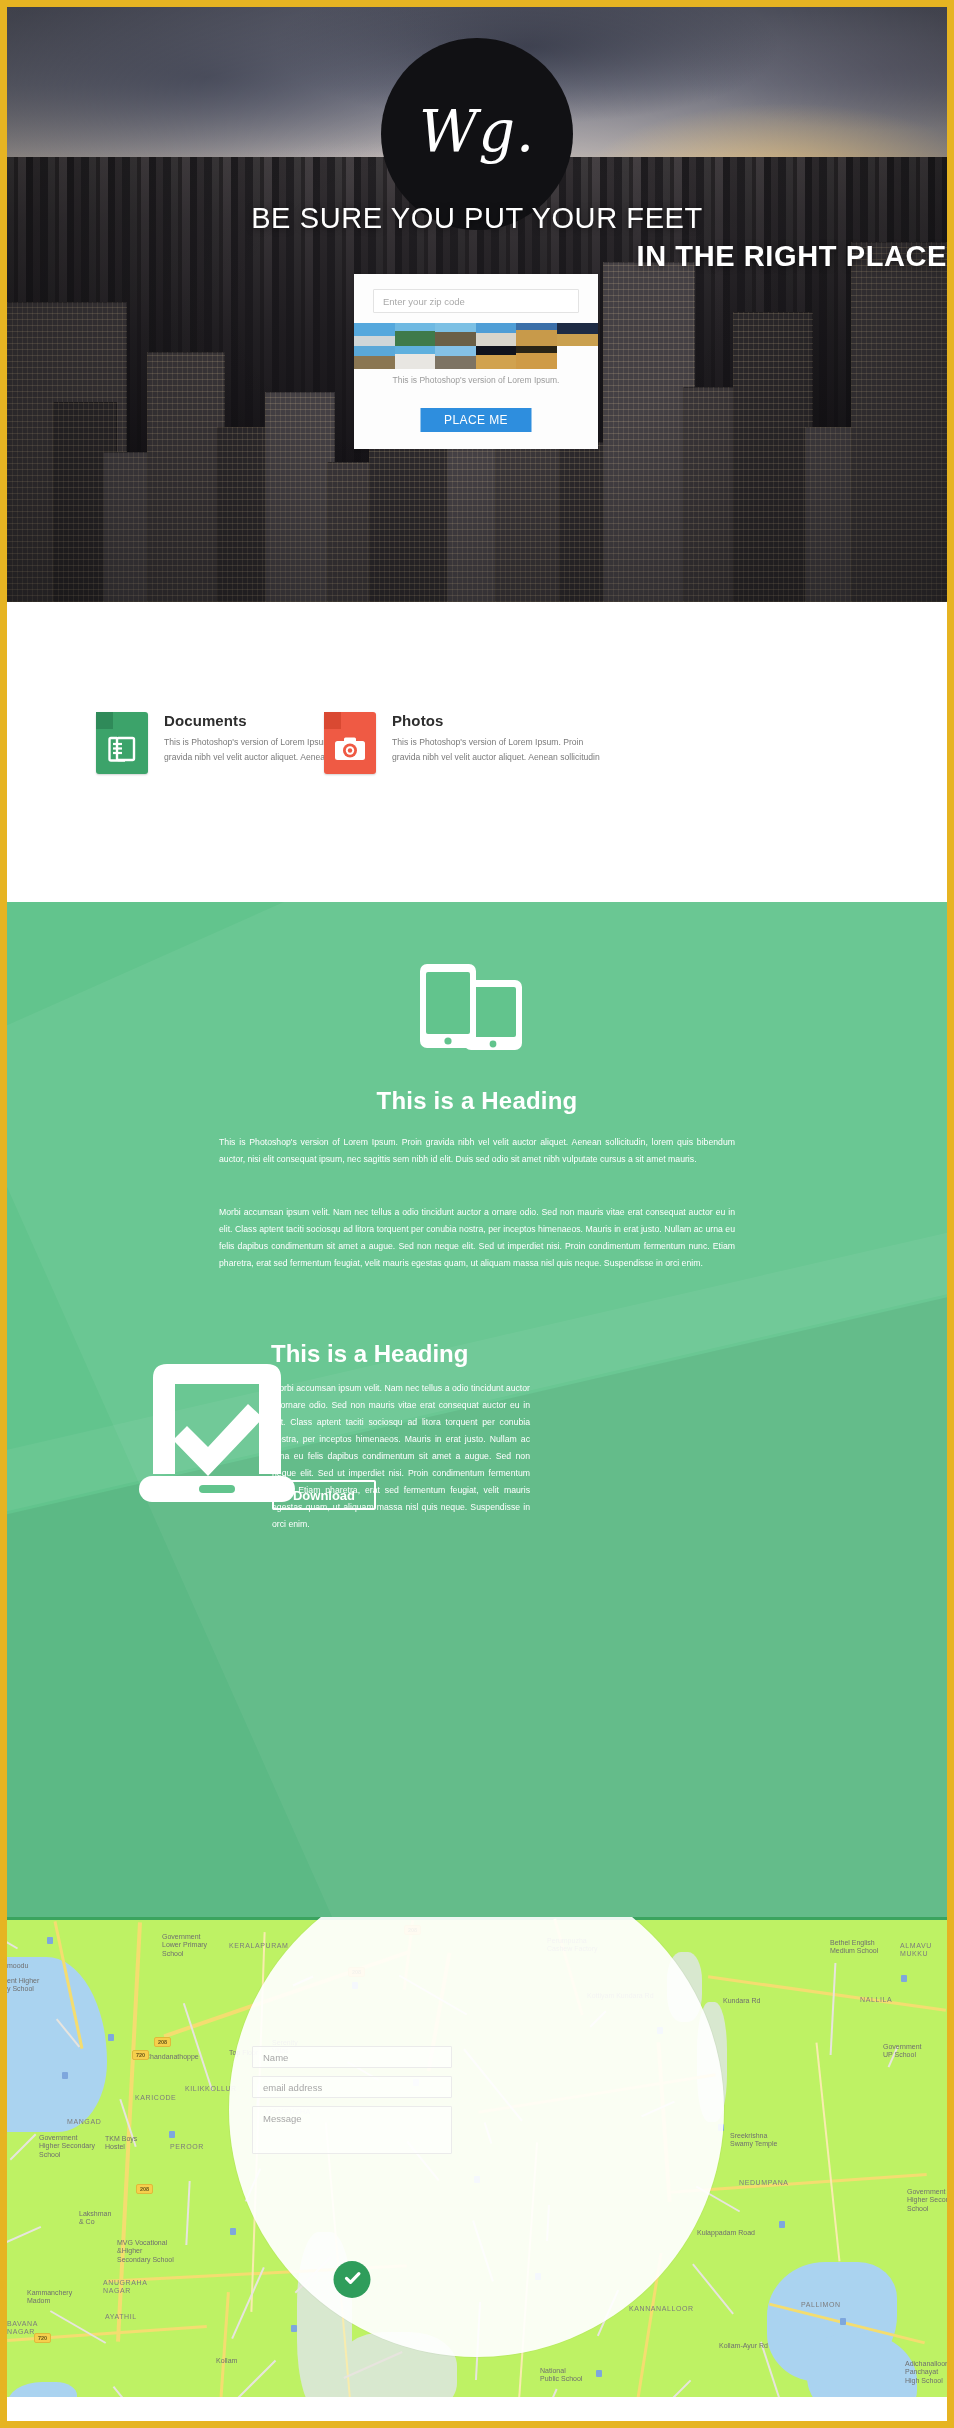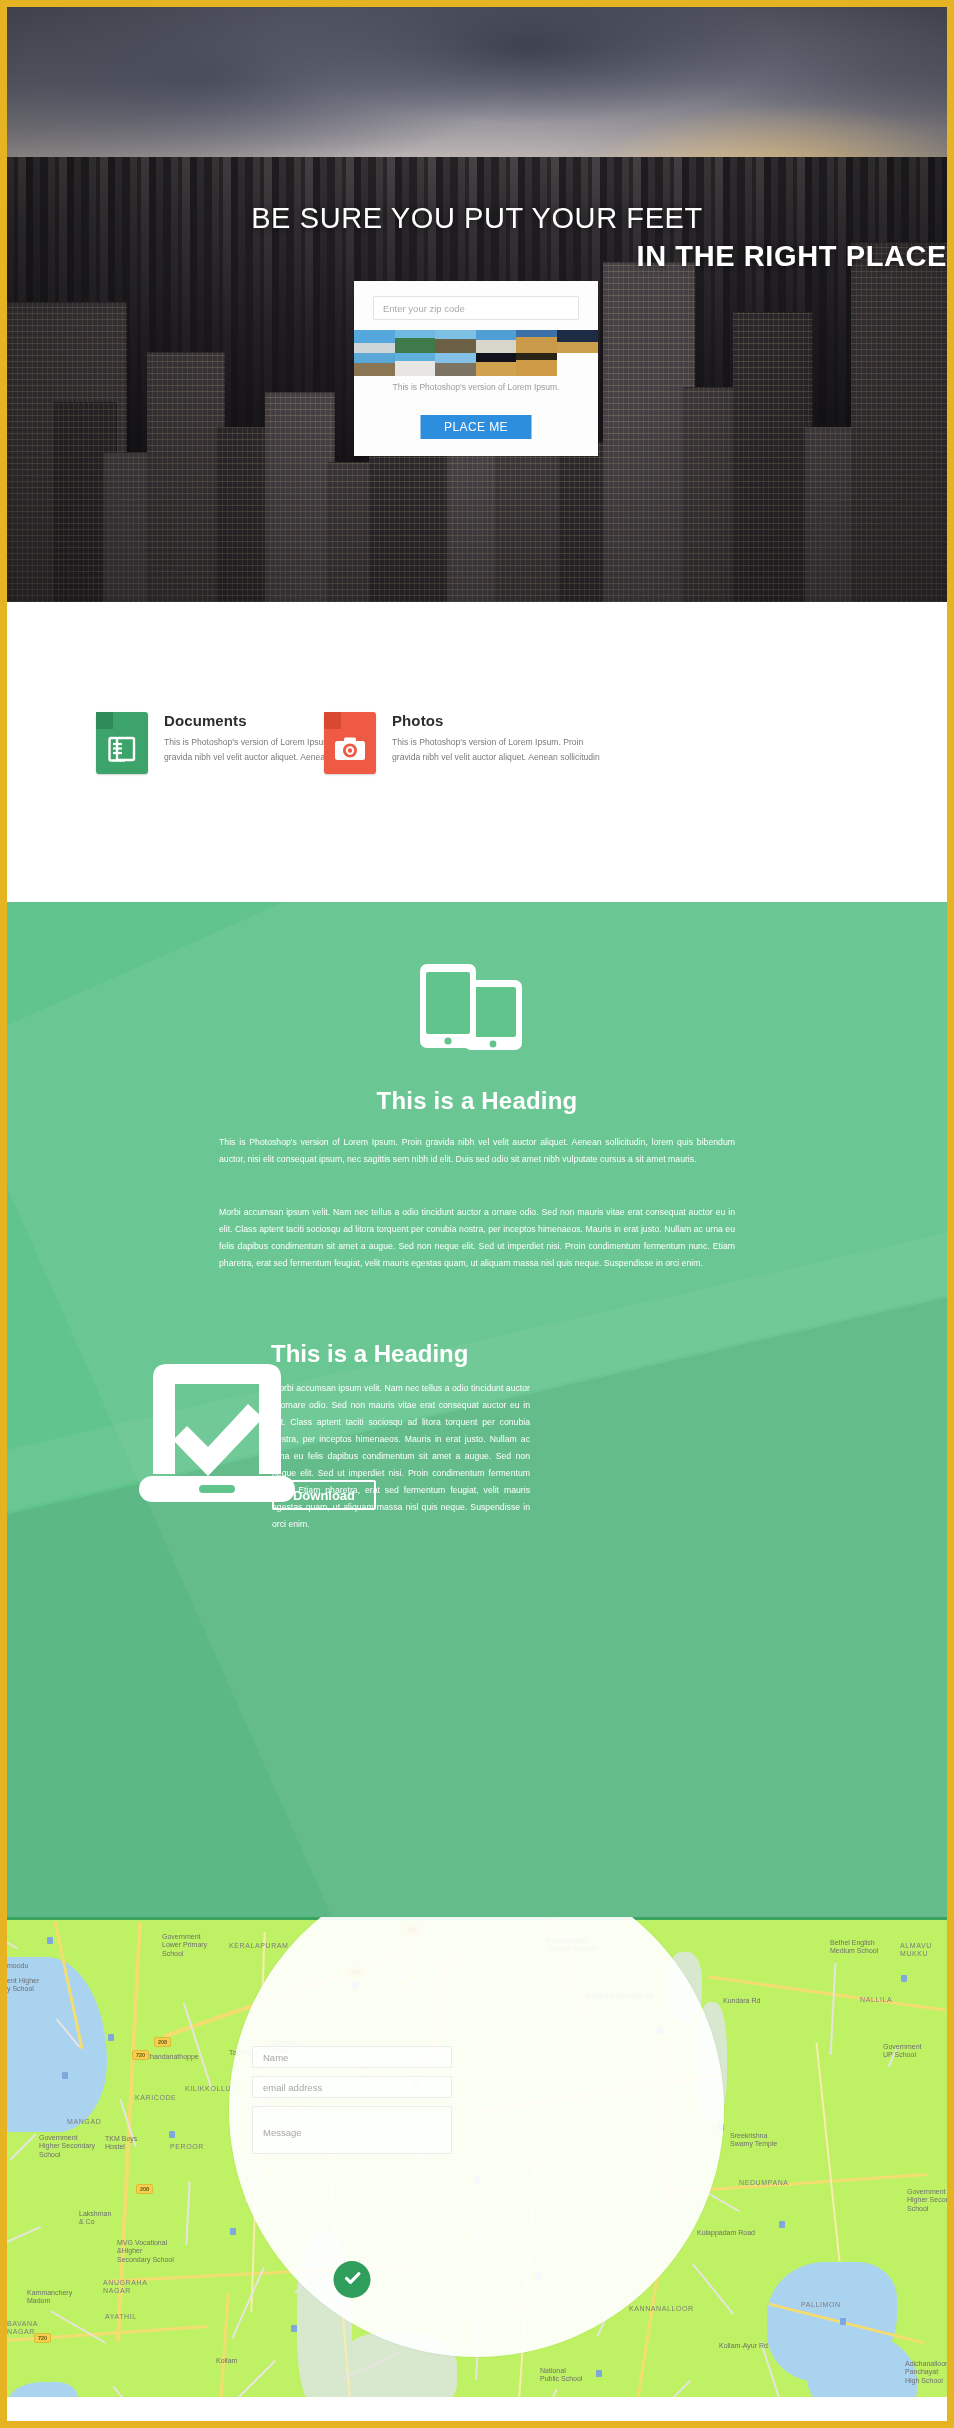--- a/index.html
+++ b/index.html
@@ -76,21 +76,21 @@
   .hero-head {
     position: absolute; left: 0; top: 192px; width: 940px;
     text-align: center; color: #fff;
     text-shadow: 0 1px 6px rgba(0,0,0,.55);
   }
   .hero-head .l1 { font-size: 29px; font-weight: 300; letter-spacing: .6px; line-height: 1.32; }
   .hero-head .l2 { font-size: 29px; font-weight: 700; letter-spacing: .6px; line-height: 1.32; text-align: right; }
 
   
   .zipcard {
-    position: absolute; left: 347px; top: 274px;
+    position: absolute; left: 347px; top: 267px;
     width: 244px; height: 175px;
     background: #fdfdfd;
     box-shadow: 0 1px 3px rgba(0,0,0,.18);
     z-index: 5;
   }
   .zip-input {
     display:block;
     width: 206px; height: 24px;
     margin: 15px auto 0;
     border: 1px solid #e3e3e3;
@@ -224,21 +224,21 @@
     box-shadow: 0 0 0 1px rgba(0,0,0,.03);
   }
   .contact-form { position:absolute; left:245px; top:129px; width:200px; }
   .cf-input, .cf-area {
     display:block; width:200px;
     border:1px solid #ebebeb; background:rgba(255,255,255,.6);
     font-family:"Liberation Sans",sans-serif; font-size:9.5px; color:#666;
     padding: 0 10px; margin-bottom: 8px; border-radius:1px;
   }
   .cf-input { height: 22px; }
-  .cf-area { height: 48px; padding-top: 20px; resize:none; }
+  .cf-area { height: 48px; padding-top: 6px; resize:none; }
   .cf-input::placeholder, .cf-area::placeholder { color:#a8a8a8; }
   .cf-submit {
     position:absolute; left:50%; top:215px; transform:translateX(-50%);
     width: 37px; height: 37px; border-radius:50%;
     background:#2f9d5b; border:none; cursor:pointer;
     display:flex; align-items:center; justify-content:center;
   }
 
   
   .footer {
@@ -270,20 +270,23 @@
         <div class="blk" style="left: 488px; width: 74px; height: 235px; background: rgb(58, 54, 57);"></div>
         <div class="blk" style="left: 552px; width: 58px; height: 160px; background: rgb(44, 41, 44);"></div>
         <div class="blk" style="left: 596px; width: 92px; height: 340px; background: rgb(68, 64, 68);"></div>
         <div class="blk" style="left: 676px; width: 66px; height: 215px; background: rgb(58, 54, 57);"></div>
         <div class="blk" style="left: 726px; width: 80px; height: 290px; background: rgb(44, 41, 44);"></div>
         <div class="blk" style="left: 798px; width: 62px; height: 175px; background: rgb(68, 64, 68);"></div>
         <div class="blk" style="left: 844px; width: 96px; height: 360px; background: rgb(58, 54, 57);"></div>
       </div>
     <div class="hero-vig"></div>
 
+    <div class="logo-circle">
+      <span class="logo-text">Wg.</span>
+    </div>
 
     <div class="hero-head">
       <div class="l1">BE SURE YOU PUT YOUR FEET</div>
       <div class="l2">IN THE RIGHT PLACE</div>
     </div>
 
     <div class="zipcard">
       <input class="zip-input" type="text" placeholder="Enter your zip code" style="">
       <div class="thumbs" id="thumbs">
           <div class="th" style="background: linear-gradient(rgb(85, 168, 221) 0px, rgb(85, 168, 221) 55%, rgb(207, 214, 216) 55%, rgb(207, 214, 216) 100%);"></div>

